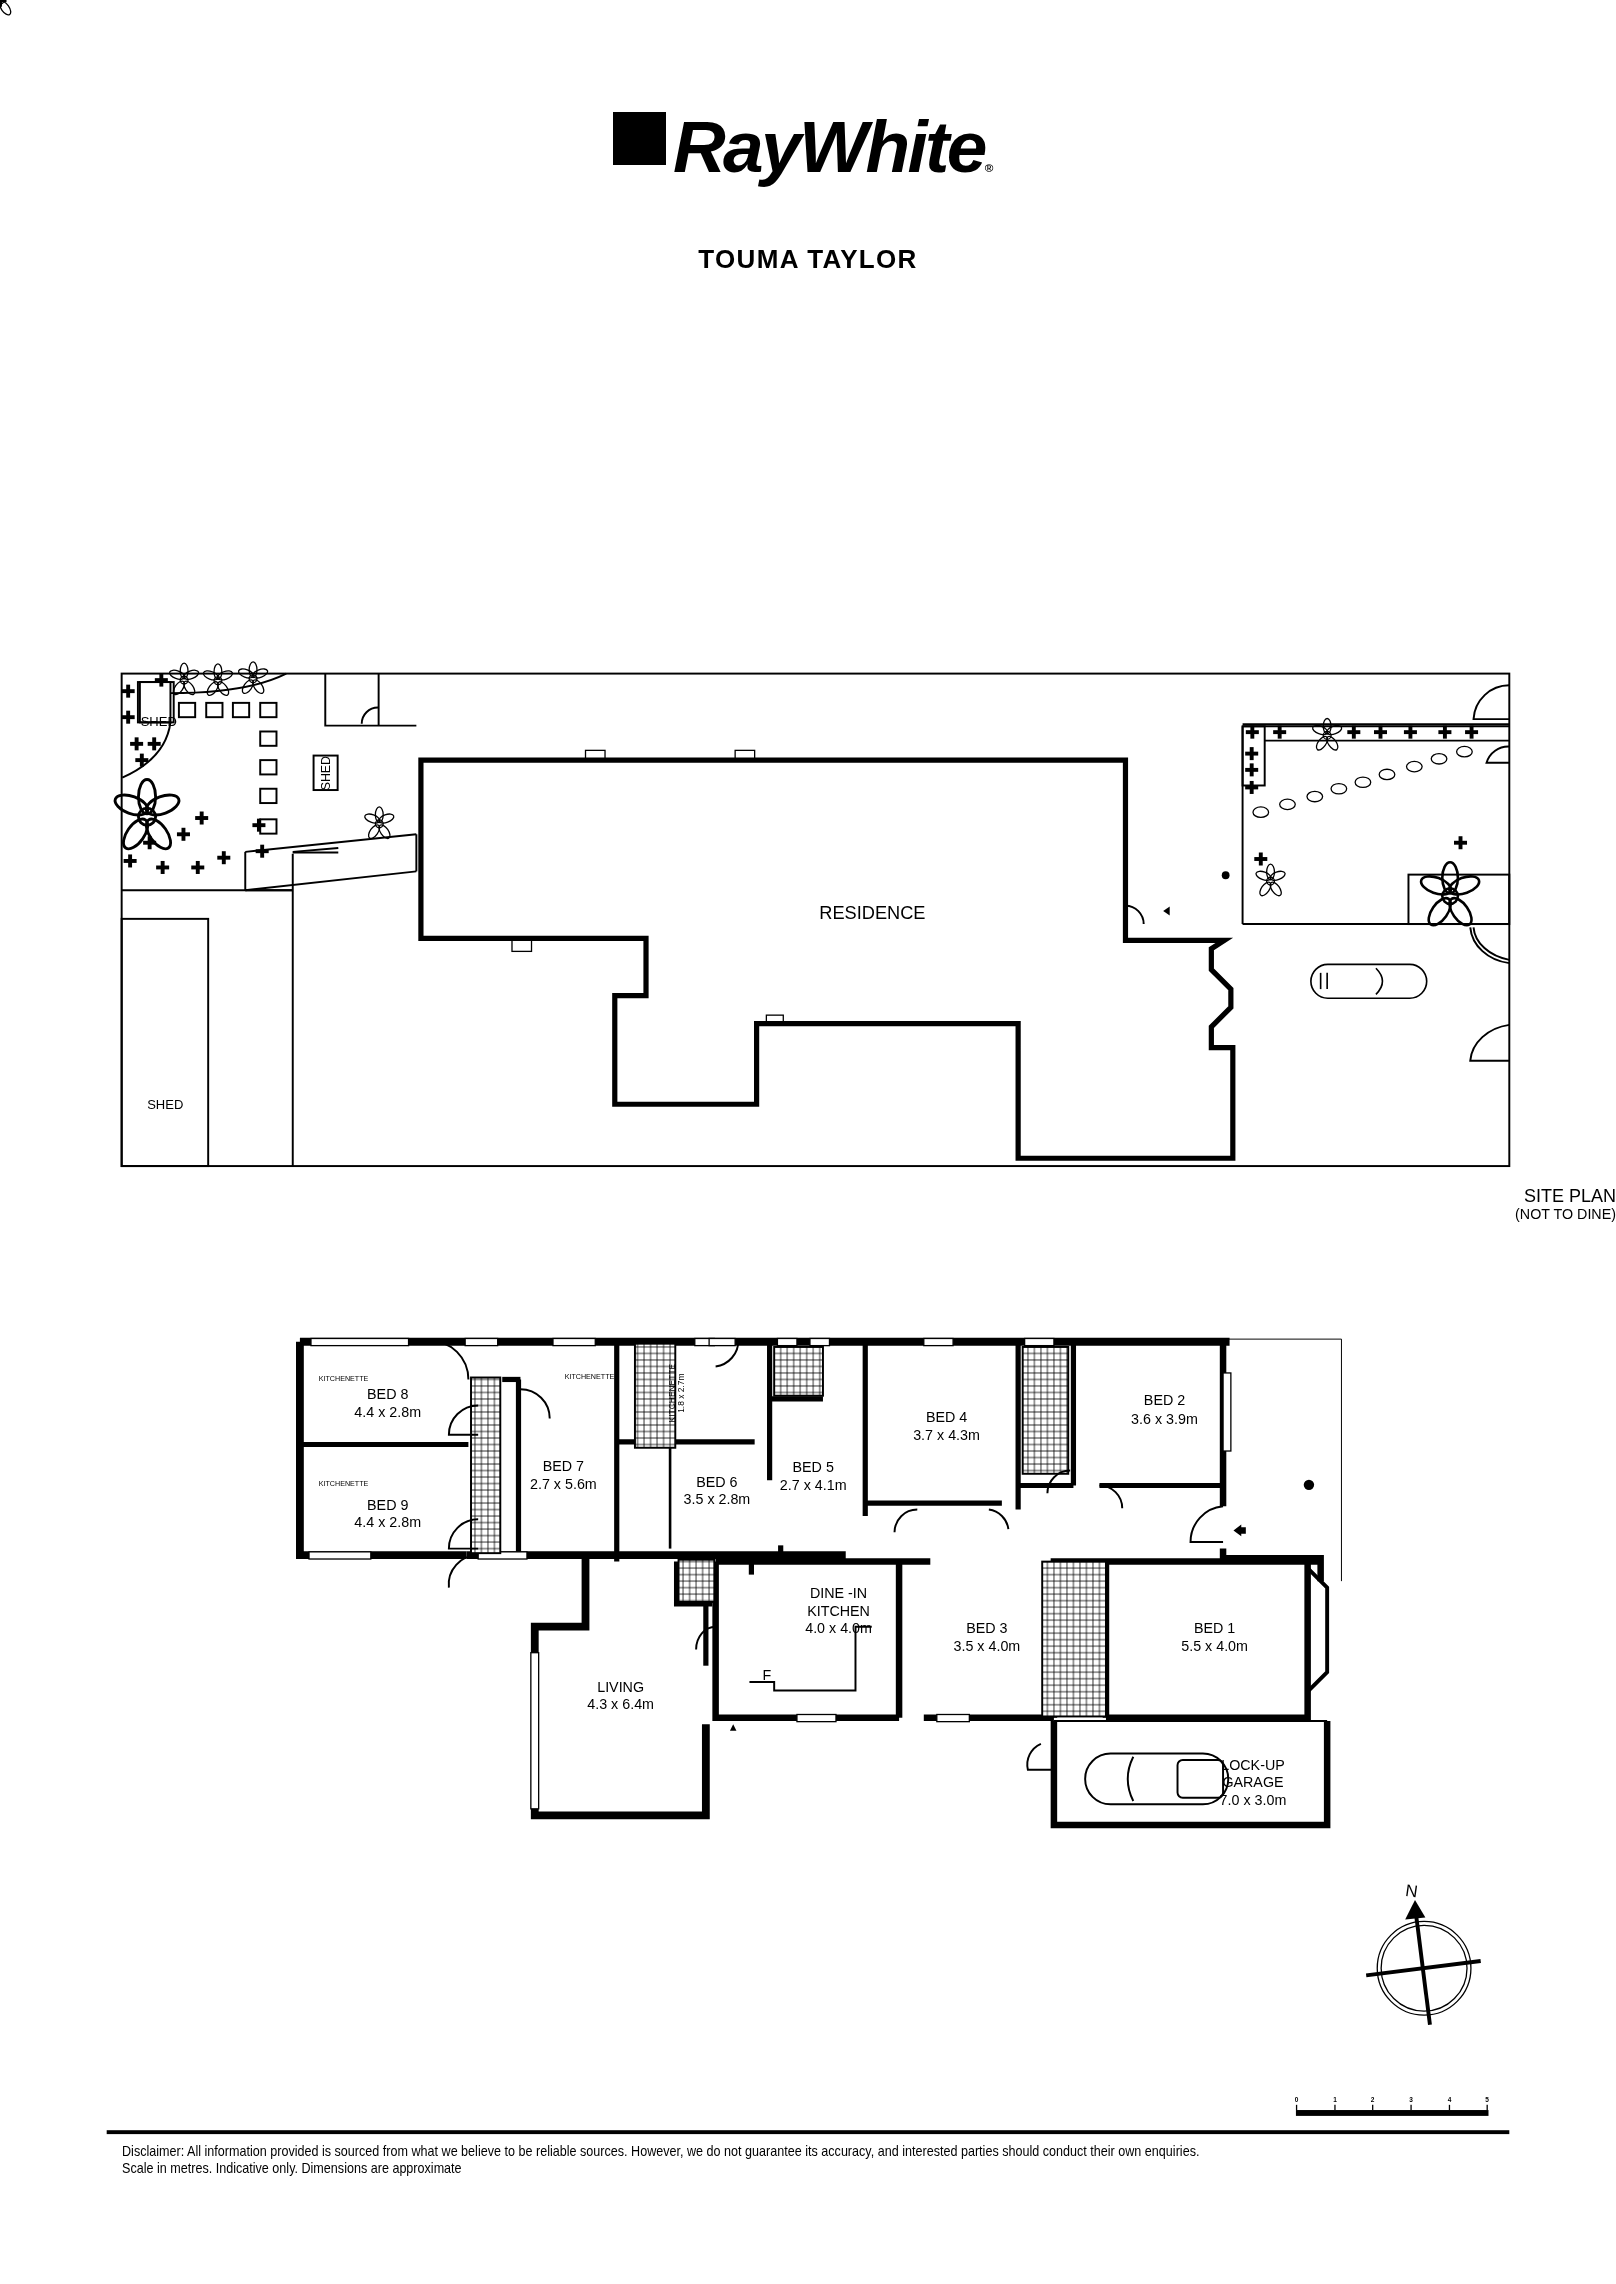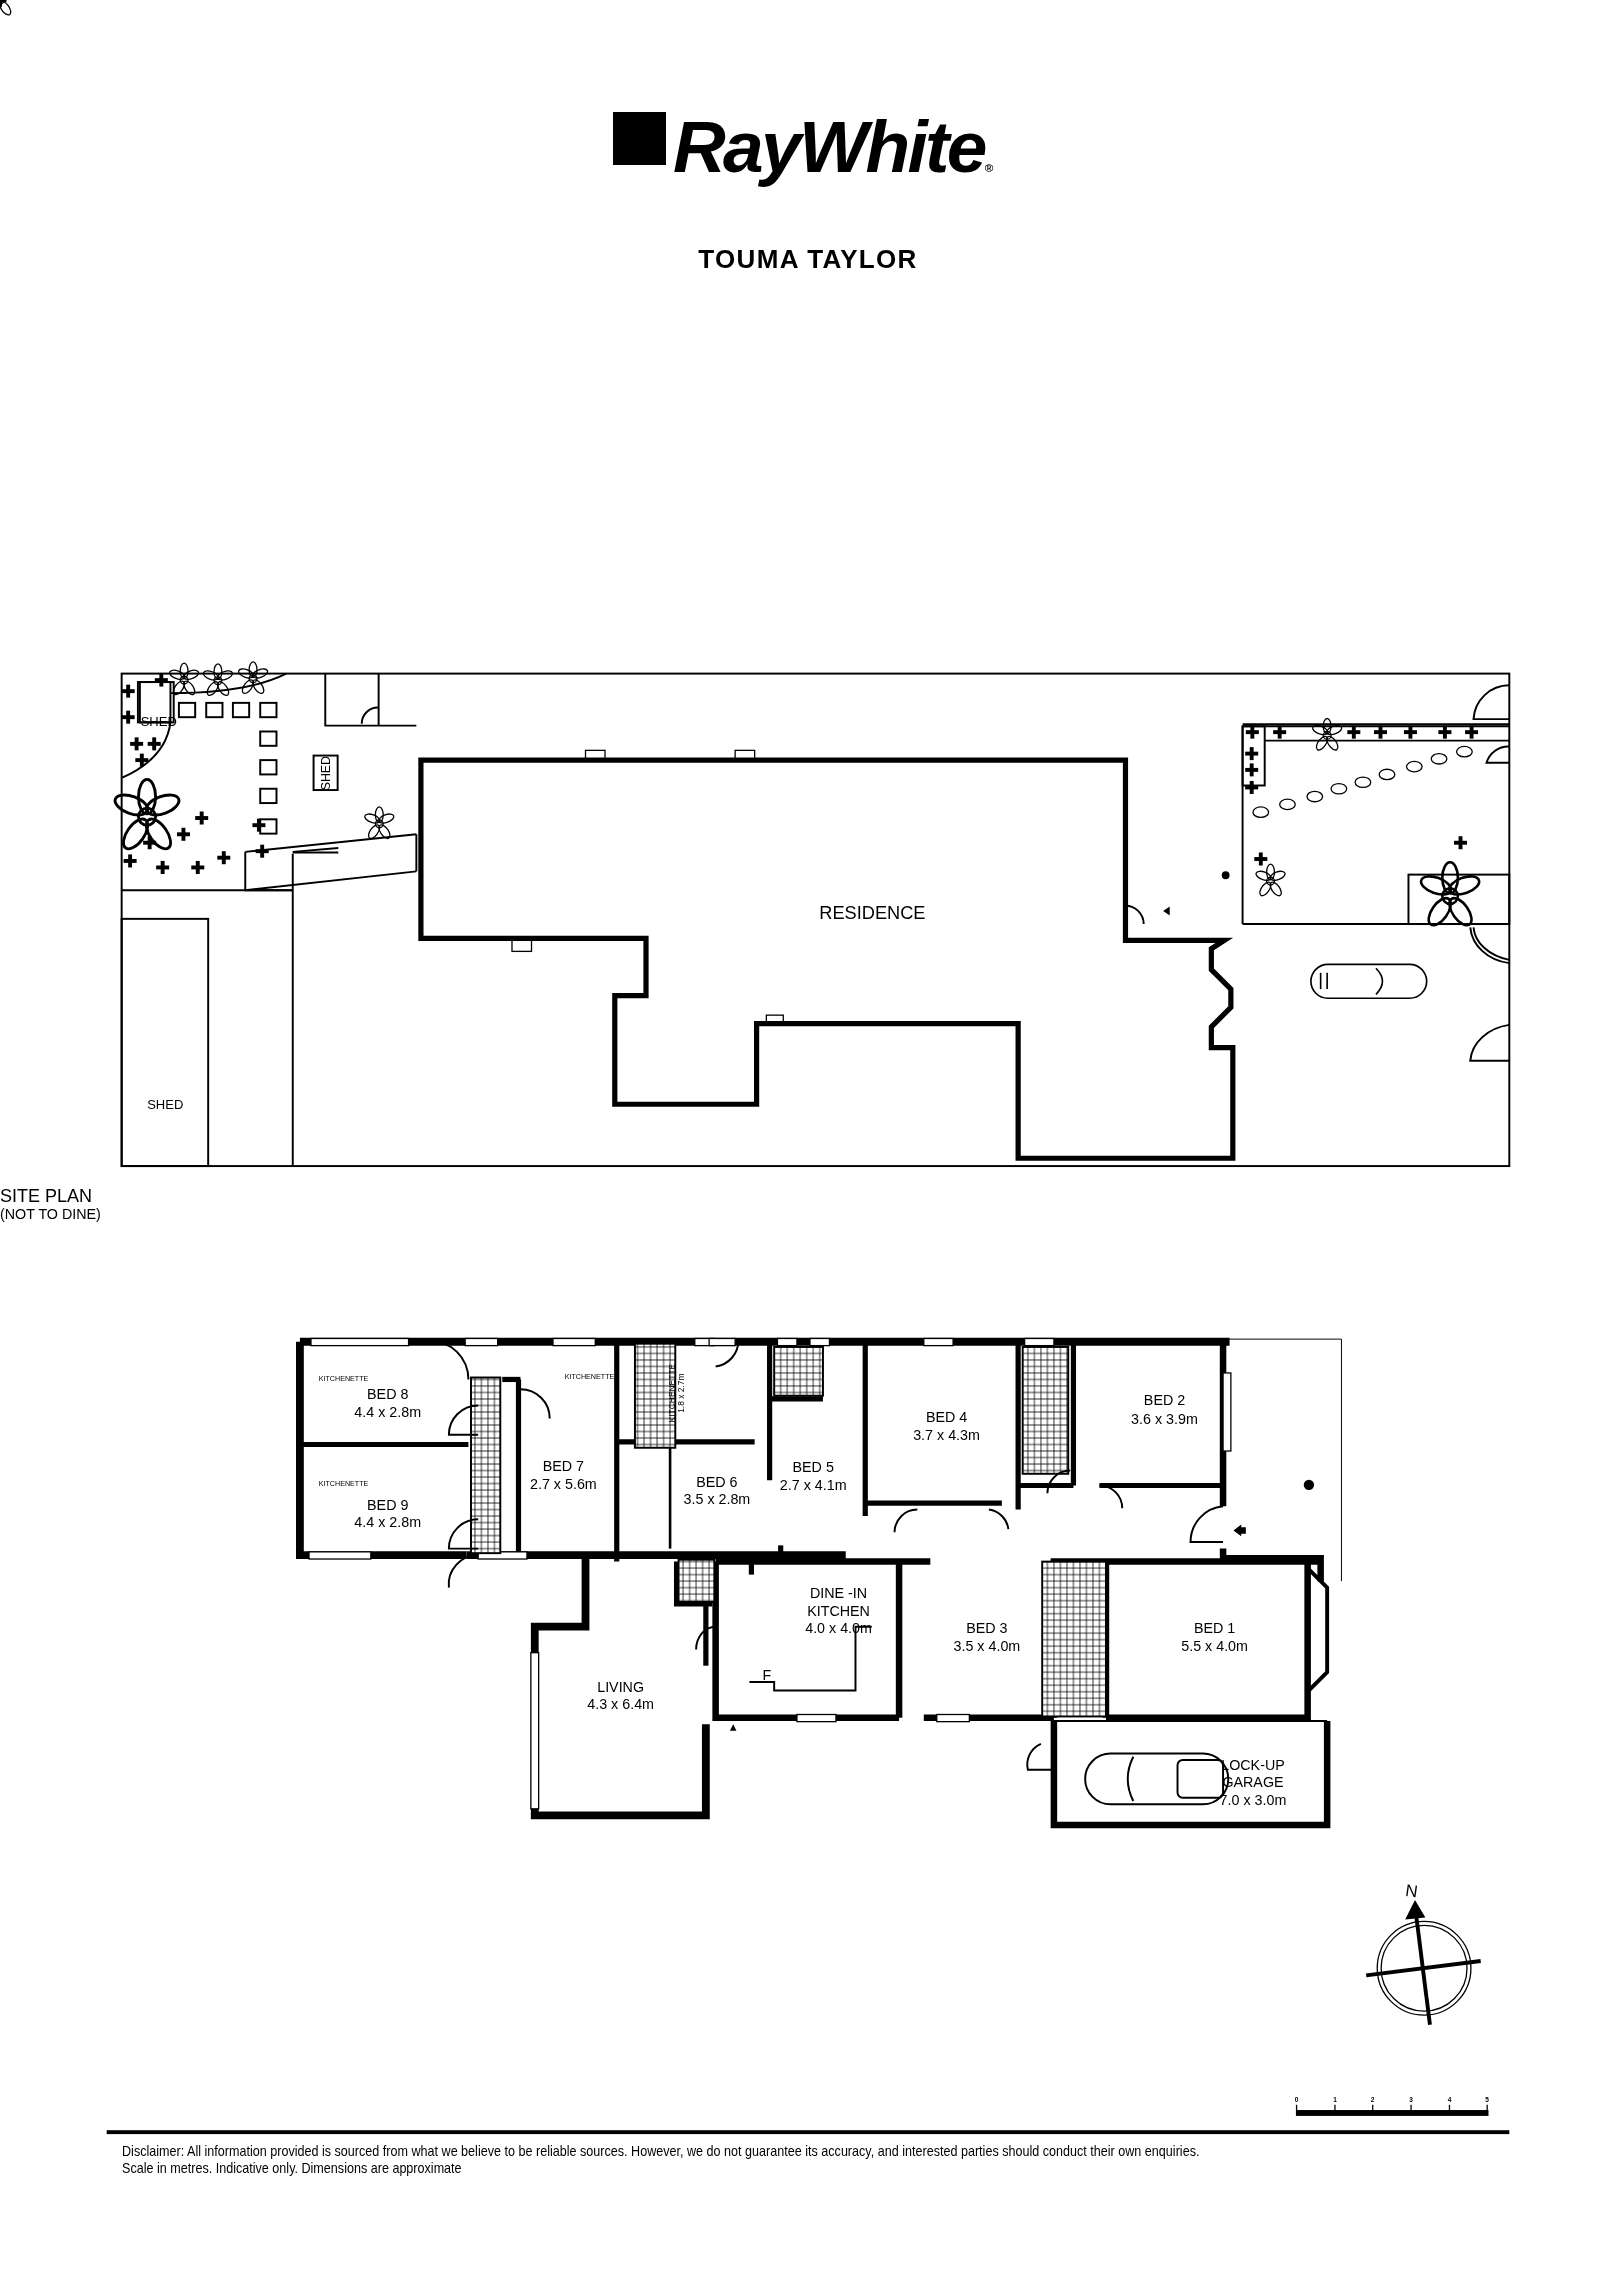--- a/index.html
+++ b/index.html
@@ -4,21 +4,21 @@
 <style>
   html,body{margin:0;padding:0;background:#fff;}
   body{width:1616px;height:2284px;position:relative;overflow:hidden;font-family:"Liberation Sans",sans-serif;color:#000;}
   .abs{position:absolute;}
   .logo-box{left:613px;top:112px;width:53px;height:53px;background:#000;}
   .logo-text{left:673px;top:110px;font-size:73px;font-weight:bold;font-style:italic;letter-spacing:-2.6px;line-height:1;}
   .logo-reg{font-size:11.7px;font-style:normal;vertical-align:baseline;}
   .office{left:0;width:1616px;top:198px;text-align:center;font-size:26px;font-weight:bold;letter-spacing:1.3px;margin-top:46px;}
   svg{position:absolute;left:0;top:0;}
   .lbl{font-family:"Liberation Sans",sans-serif;fill:#000;}
-  .title{left:0;width:1616px;text-align:left;}
+  .title{left:0;width:1616px;text-align:right;}
   .site-title{top:1186px;font-size:18px;}
   .site-sub{top:1206px;font-size:14.3px;}
   .disclaimer{left:122px;top:2143px;font-size:14.3px;line-height:17px;transform:scaleX(0.88);transform-origin:left top;}
 </style>
 </head>
 <body>
 
 <div class="abs logo-box"></div>
 <div class="abs logo-text"><span>RayWhite</span><span class="logo-reg">®</span></div>
 <div class="abs office">TOUMA TAYLOR</div>

